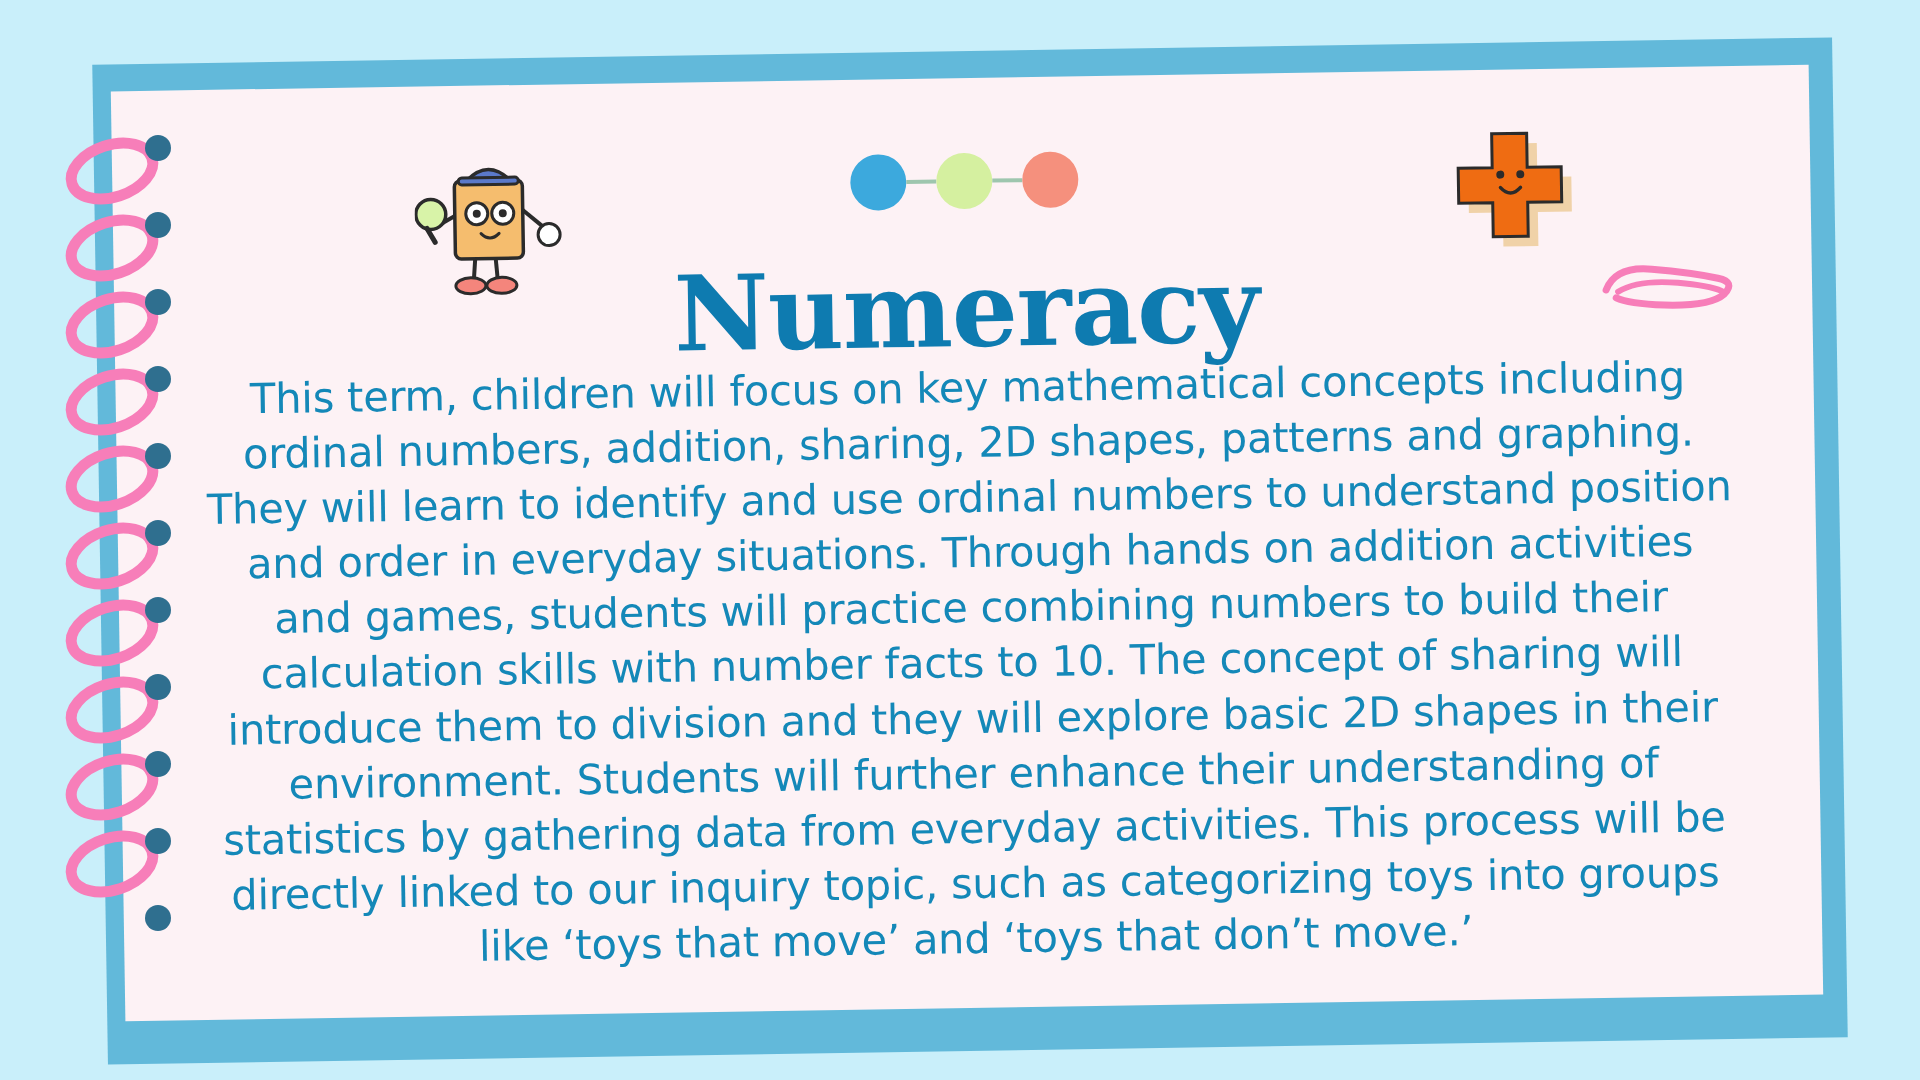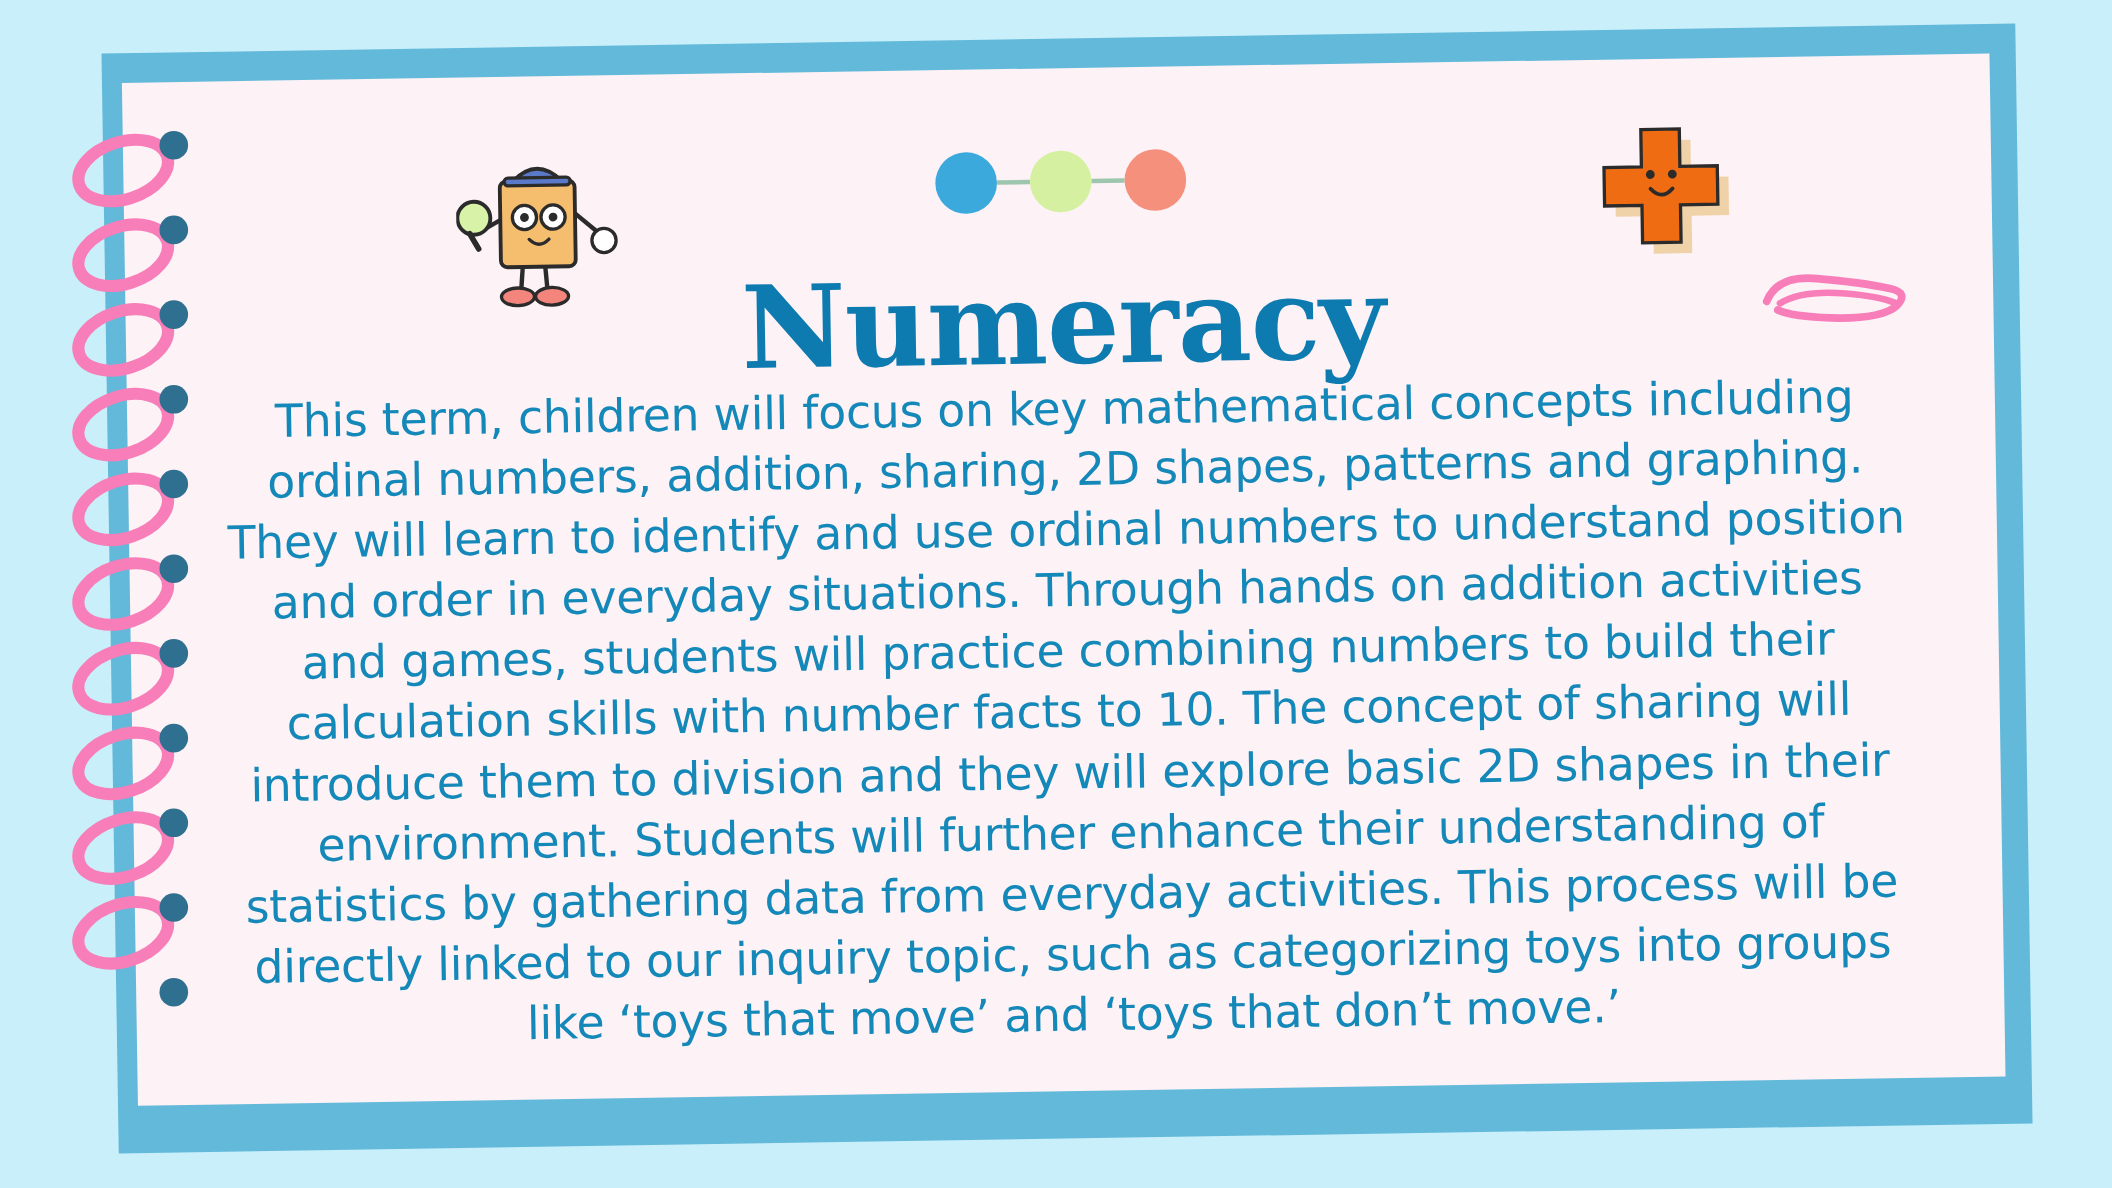--- a/index.html
+++ b/index.html
@@ -12,21 +12,21 @@
   body {
     background: #c9effa;
     font-family: "DejaVu Sans", sans-serif;
     position: relative;
   }
 
   
   .board-wrap {
     position: absolute;
     left: 0;
-    top: 0;
+    top: 16px;
     width: 1920px;
     height: 852px;
   }
   .blue-card {
     position: absolute;
     left: 100px;
     top: 35px;
     width: 1740px;
     height: 1000px;
     background: #62b9da;

